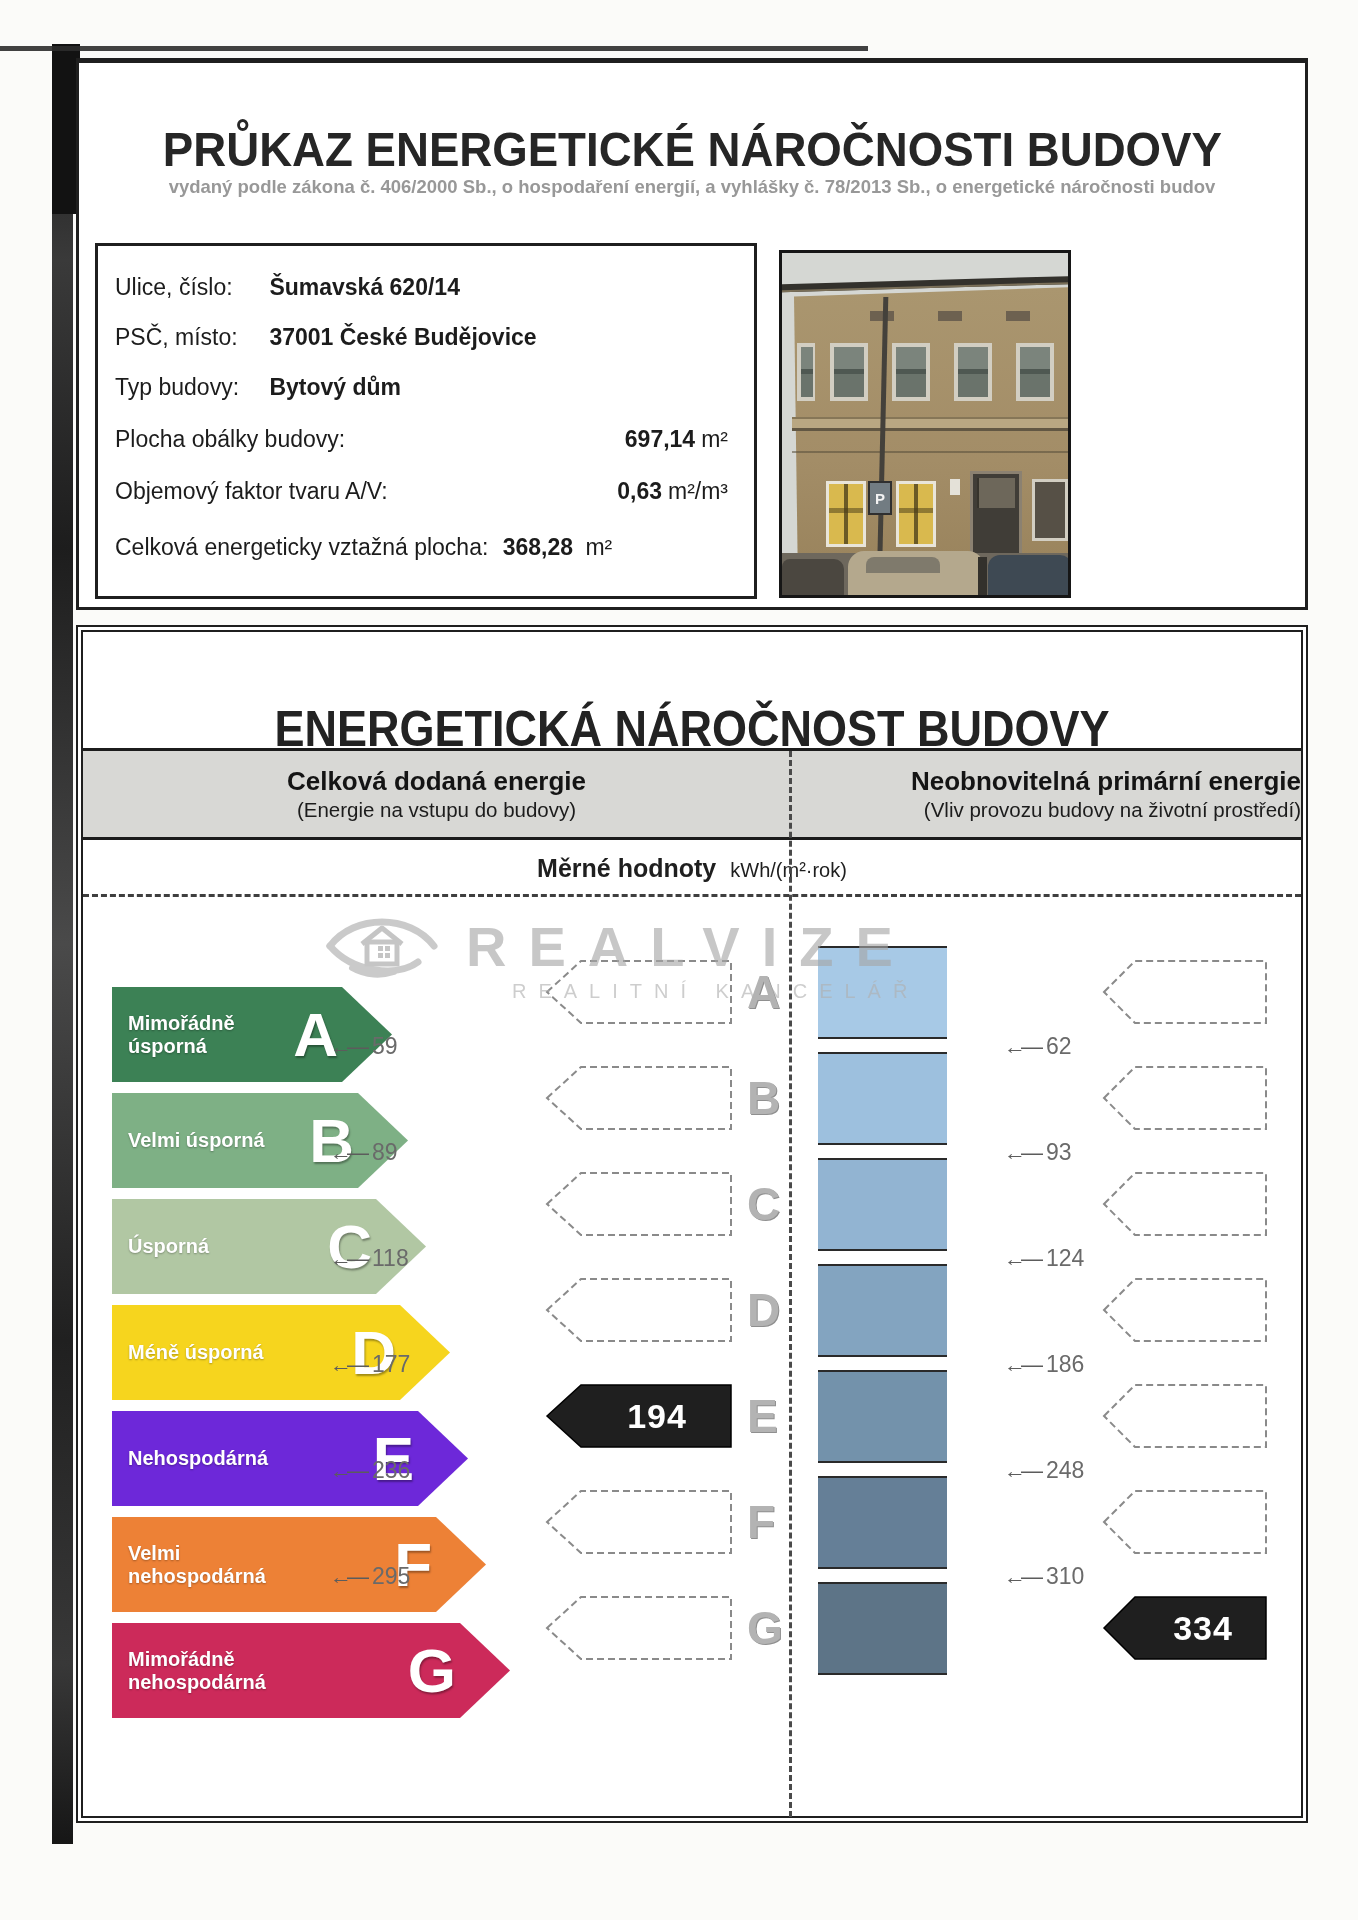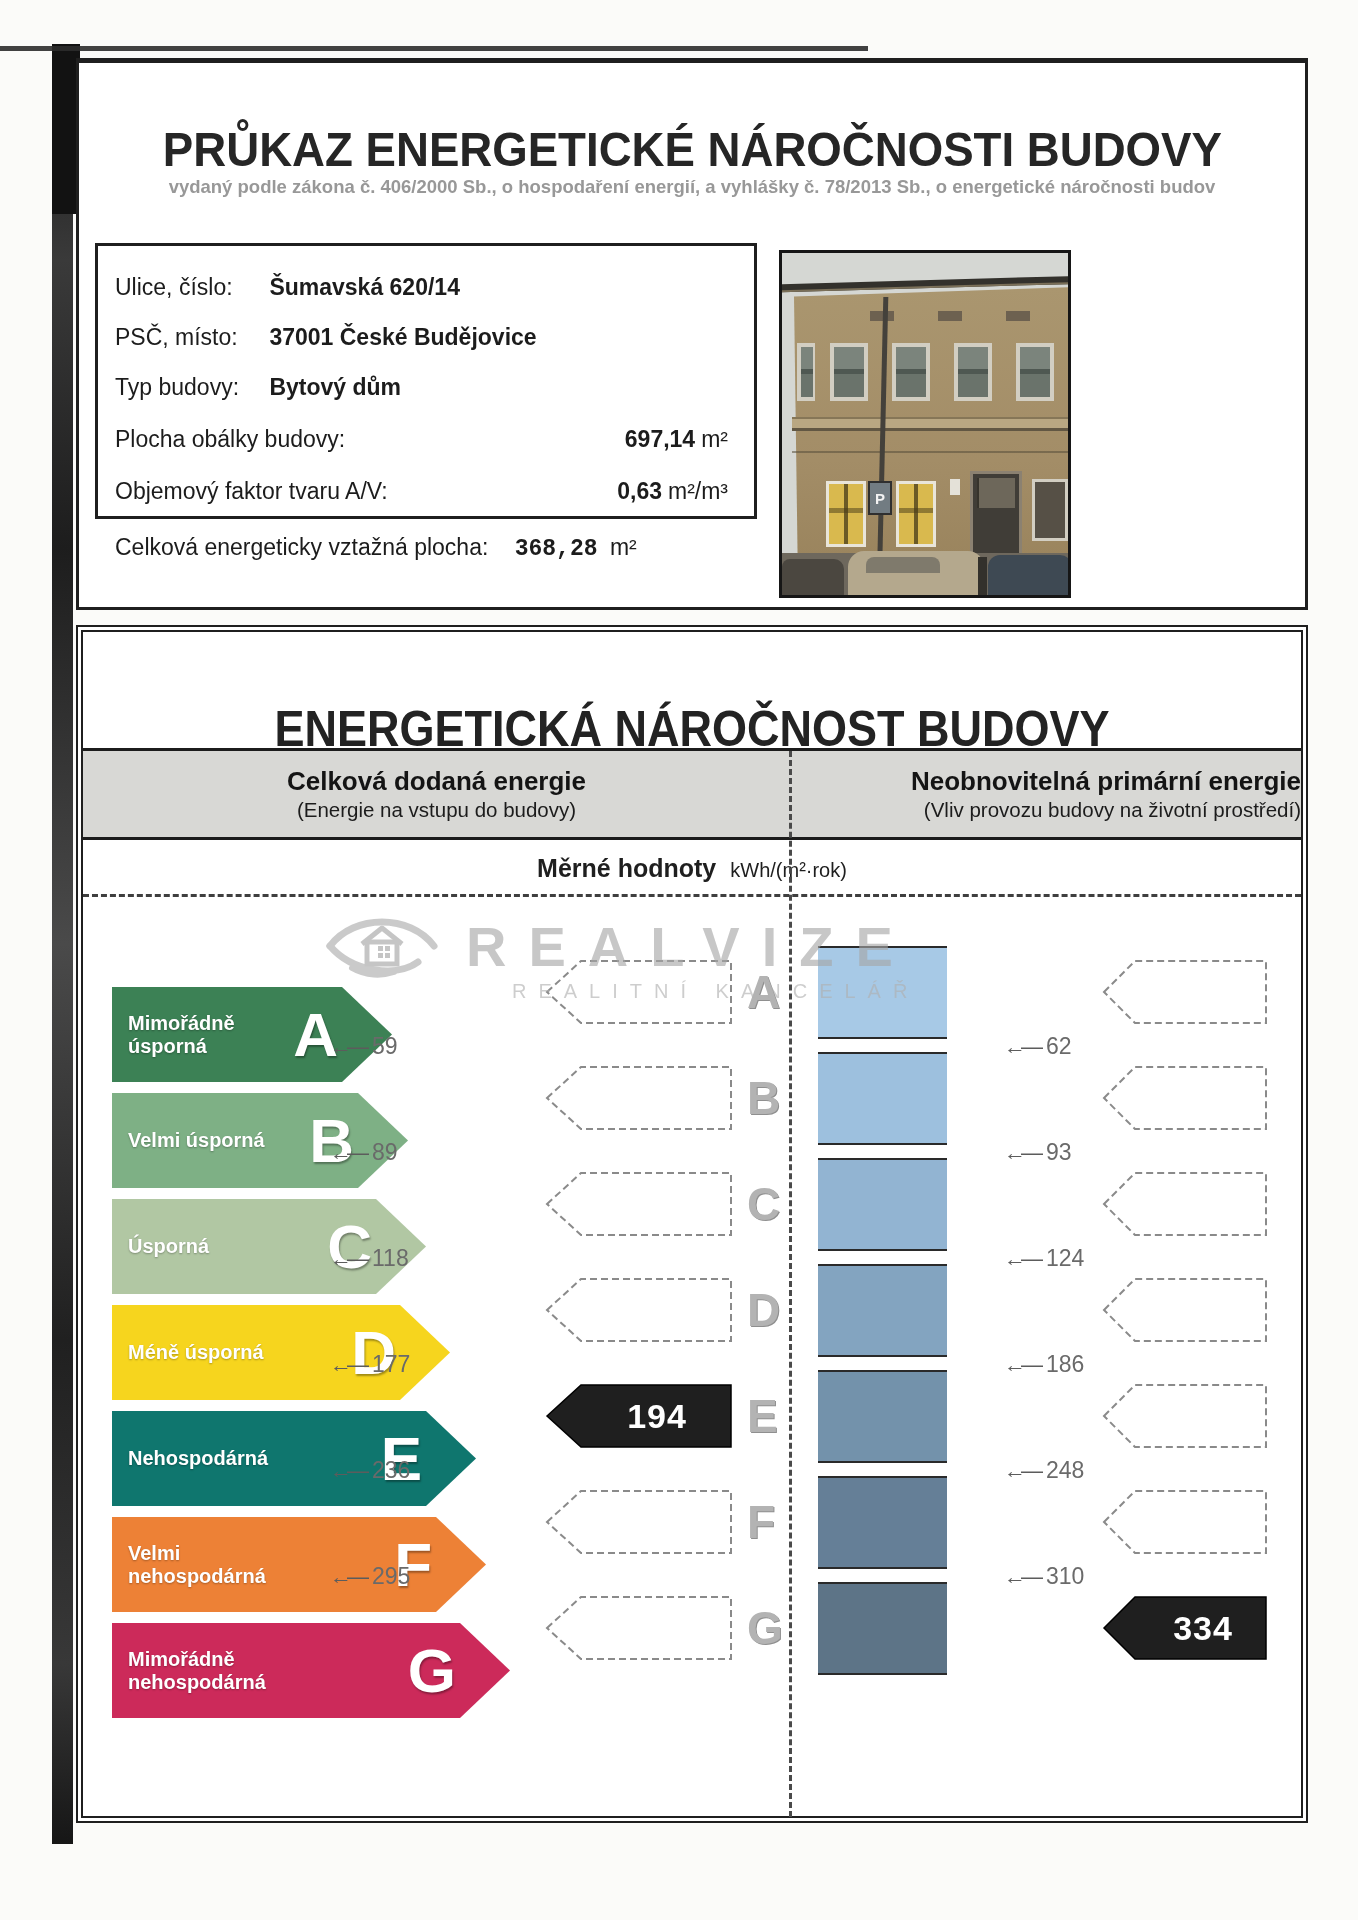--- a/index.html
+++ b/index.html
@@ -22,30 +22,30 @@
     border:7px double #1f1f1f;box-sizing:border-box;}
 
   
   .doc-title{position:absolute;left:76px;top:90px;width:1232px;text-align:center;
     font-size:48px;font-weight:bold;color:#262626;letter-spacing:0;white-space:nowrap;}
   .doc-title span{display:inline-block;transform:scaleX(.95);transform-origin:center;}
   .doc-subtitle{position:absolute;left:76px;top:176px;width:1232px;text-align:center;
     font-size:18.5px;font-weight:bold;color:#989898;}
 
   
-  .info-box{position:absolute;left:95px;top:243px;width:662px;height:276px;
+  .info-box{position:absolute;left:95px;top:243px;width:662px;height:356px;
     border:3px solid #1f1f1f;box-sizing:border-box;background:#fff;}
   .info-row{position:absolute;left:17px;right:10px;font-size:23px;color:#1c1c1c;white-space:nowrap;}
   .info-row .lbl{display:inline-block;}
   .info-row .val{font-weight:bold;}
   .info-row.cols .lbl{width:148px;}
   .info-row .rv{position:absolute;right:16px;}
   .info-row .rv .unit{font-weight:normal;margin-left:6px;}
   .ir1{top:28px;} .ir2{top:78px;} .ir3{top:128px;} .ir4{top:180px;} .ir5{top:232px;} .ir6{top:288px;}
-  .ir6 .val{margin-left:20px;font-family:Liberation Mono, monospace;} .ir6 .unit{margin-left:6px;}
+  .ir6 .val{margin-left:8px;} .ir6 .unit{margin-left:6px;}
 
   
   .photo{position:absolute;left:779px;top:250px;width:292px;height:348px;
     border:3px solid #161616;box-sizing:border-box;overflow:hidden;background:#d5d7d3;}
   .photo *{position:absolute;box-sizing:border-box;}
   .ph-facade{left:12px;top:34px;width:280px;height:314px;
     background:linear-gradient(180deg,#aa966f 0%,#a38d67 55%,#97815a 100%);
     clip-path:polygon(0 3%,100% 0,100% 100%,1.5% 100%);}
   .ph-roof{left:-4px;top:27px;width:304px;height:8px;background:#33312c;
     border-bottom:2px solid #7a6f58;transform:rotate(-1.6deg);}
@@ -306,21 +306,21 @@
     <span class="mid-letter">D</span>
     <div class="bar" style="background: rgb(131, 164, 192);"></div>
     <div class="right-arrow">
         <svg viewBox="0 0 166 66" preserveAspectRatio="none">
           <polygon points="2,33 33,2 164,2 164,64 33,64" fill="#ffffff" stroke="#8a8a8a" stroke-width="2" stroke-dasharray="7 4"></polygon>
         </svg>
       </div>
   </div>
 
   <div class="srow" style="top:1369px">
-    <div class="band" style="width: 356px; background: #0f766e; padding-left: 8px;">
+    <div class="band" style="width: 356px; background: #6d28d9;">
       <span class="band-label">Nehospodárná</span>
       <span class="band-letter">E</span>
     </div>
     <div class="mid-arrow">
       <svg viewBox="0 0 188 66" preserveAspectRatio="none">
           <polygon points="2,33 36,2 186,2 186,64 36,64" fill="#1f1f1f" stroke="#000000" stroke-width="1.5"></polygon>
         </svg>
       <span class="res-val">194</span>
     </div>
     <span class="mid-letter">E</span>

